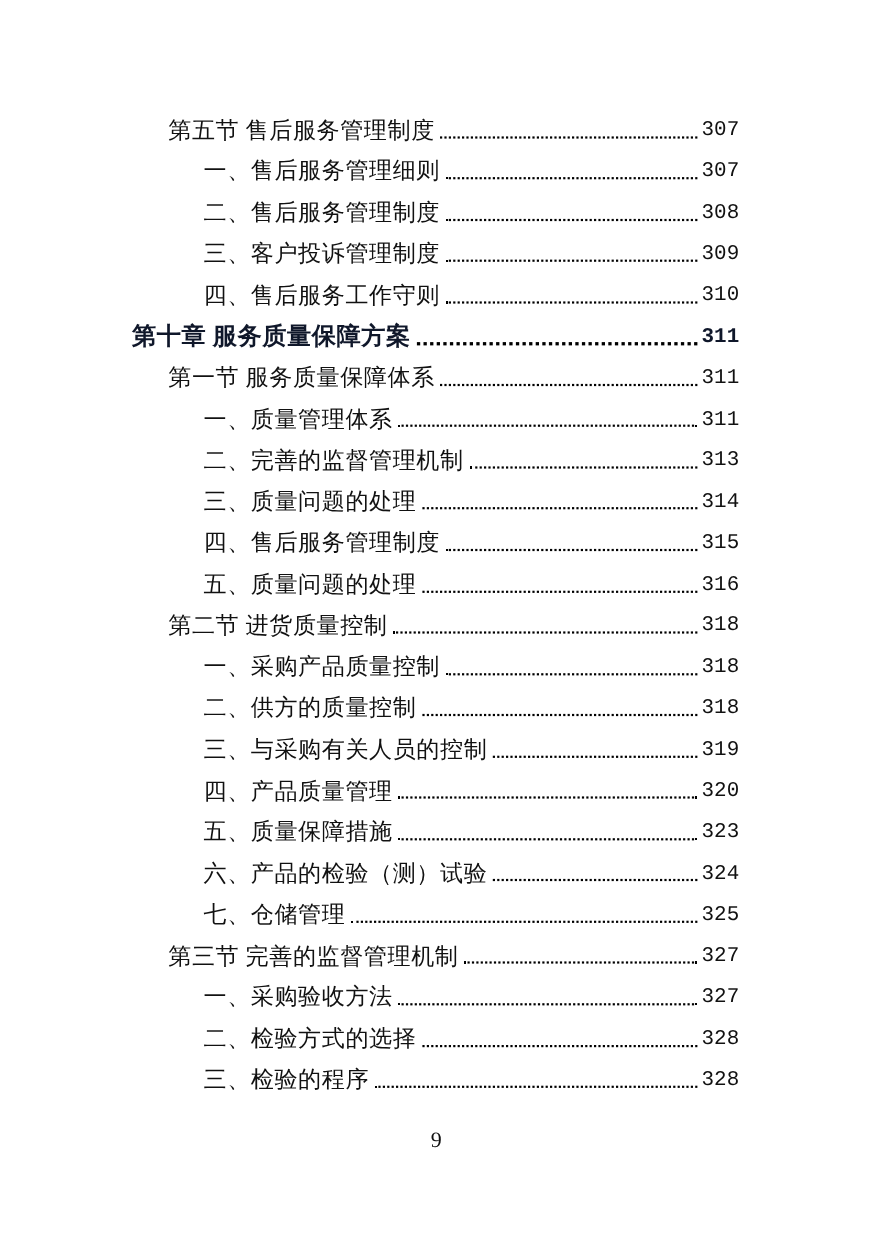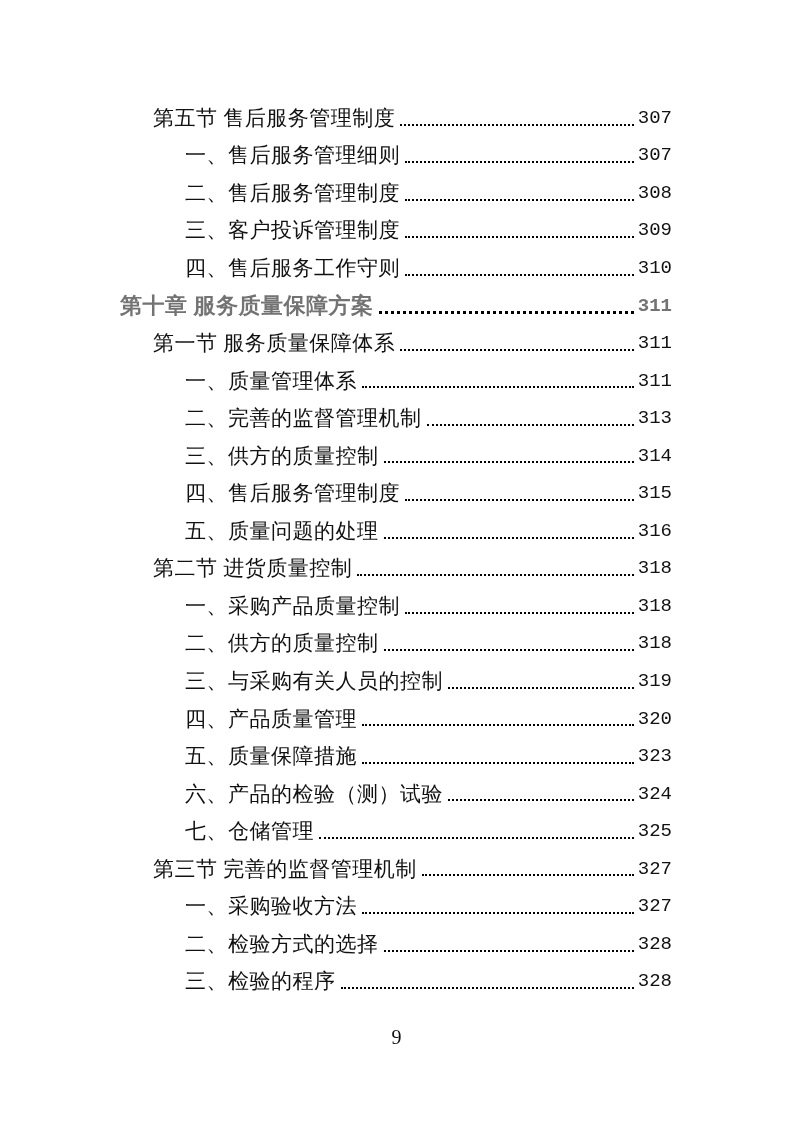--- a/index.html
+++ b/index.html
@@ -32,21 +32,21 @@
     display: flex;
     align-items: center;
     height: 37.55px;
     font-size: 21px;
     letter-spacing: 0.5px;
     white-space: nowrap;
   }
   .toc-row.level-chapter {
     font-weight: 700;
     font-size: 22px;
-    color: #737373;
+    color: #0f172a;
   }
   .toc-row.level-section { padding-left: 33px; }
   .toc-row.level-item    { padding-left: 65px; align-items: center; }
   .toc-label {
     flex: 0 0 auto;
     padding-right: 5px;
   }
   .toc-leader {
     flex: 1 1 auto;
     align-self: flex-end;
@@ -131,21 +131,21 @@
         <span class="toc-page">311</span>
       </div>
 
       <div class="toc-row level-item">
         <span class="toc-label">二、完善的监督管理机制</span>
         <span class="toc-leader"></span>
         <span class="toc-page">313</span>
       </div>
 
       <div class="toc-row level-item">
-        <span class="toc-label">三、供方的质量控制</span>
+        <span class="toc-label">三、质量问题的处理</span>
         <span class="toc-leader"></span>
         <span class="toc-page">314</span>
       </div>
 
       <div class="toc-row level-item">
         <span class="toc-label">四、售后服务管理制度</span>
         <span class="toc-leader"></span>
         <span class="toc-page">315</span>
       </div>
 

